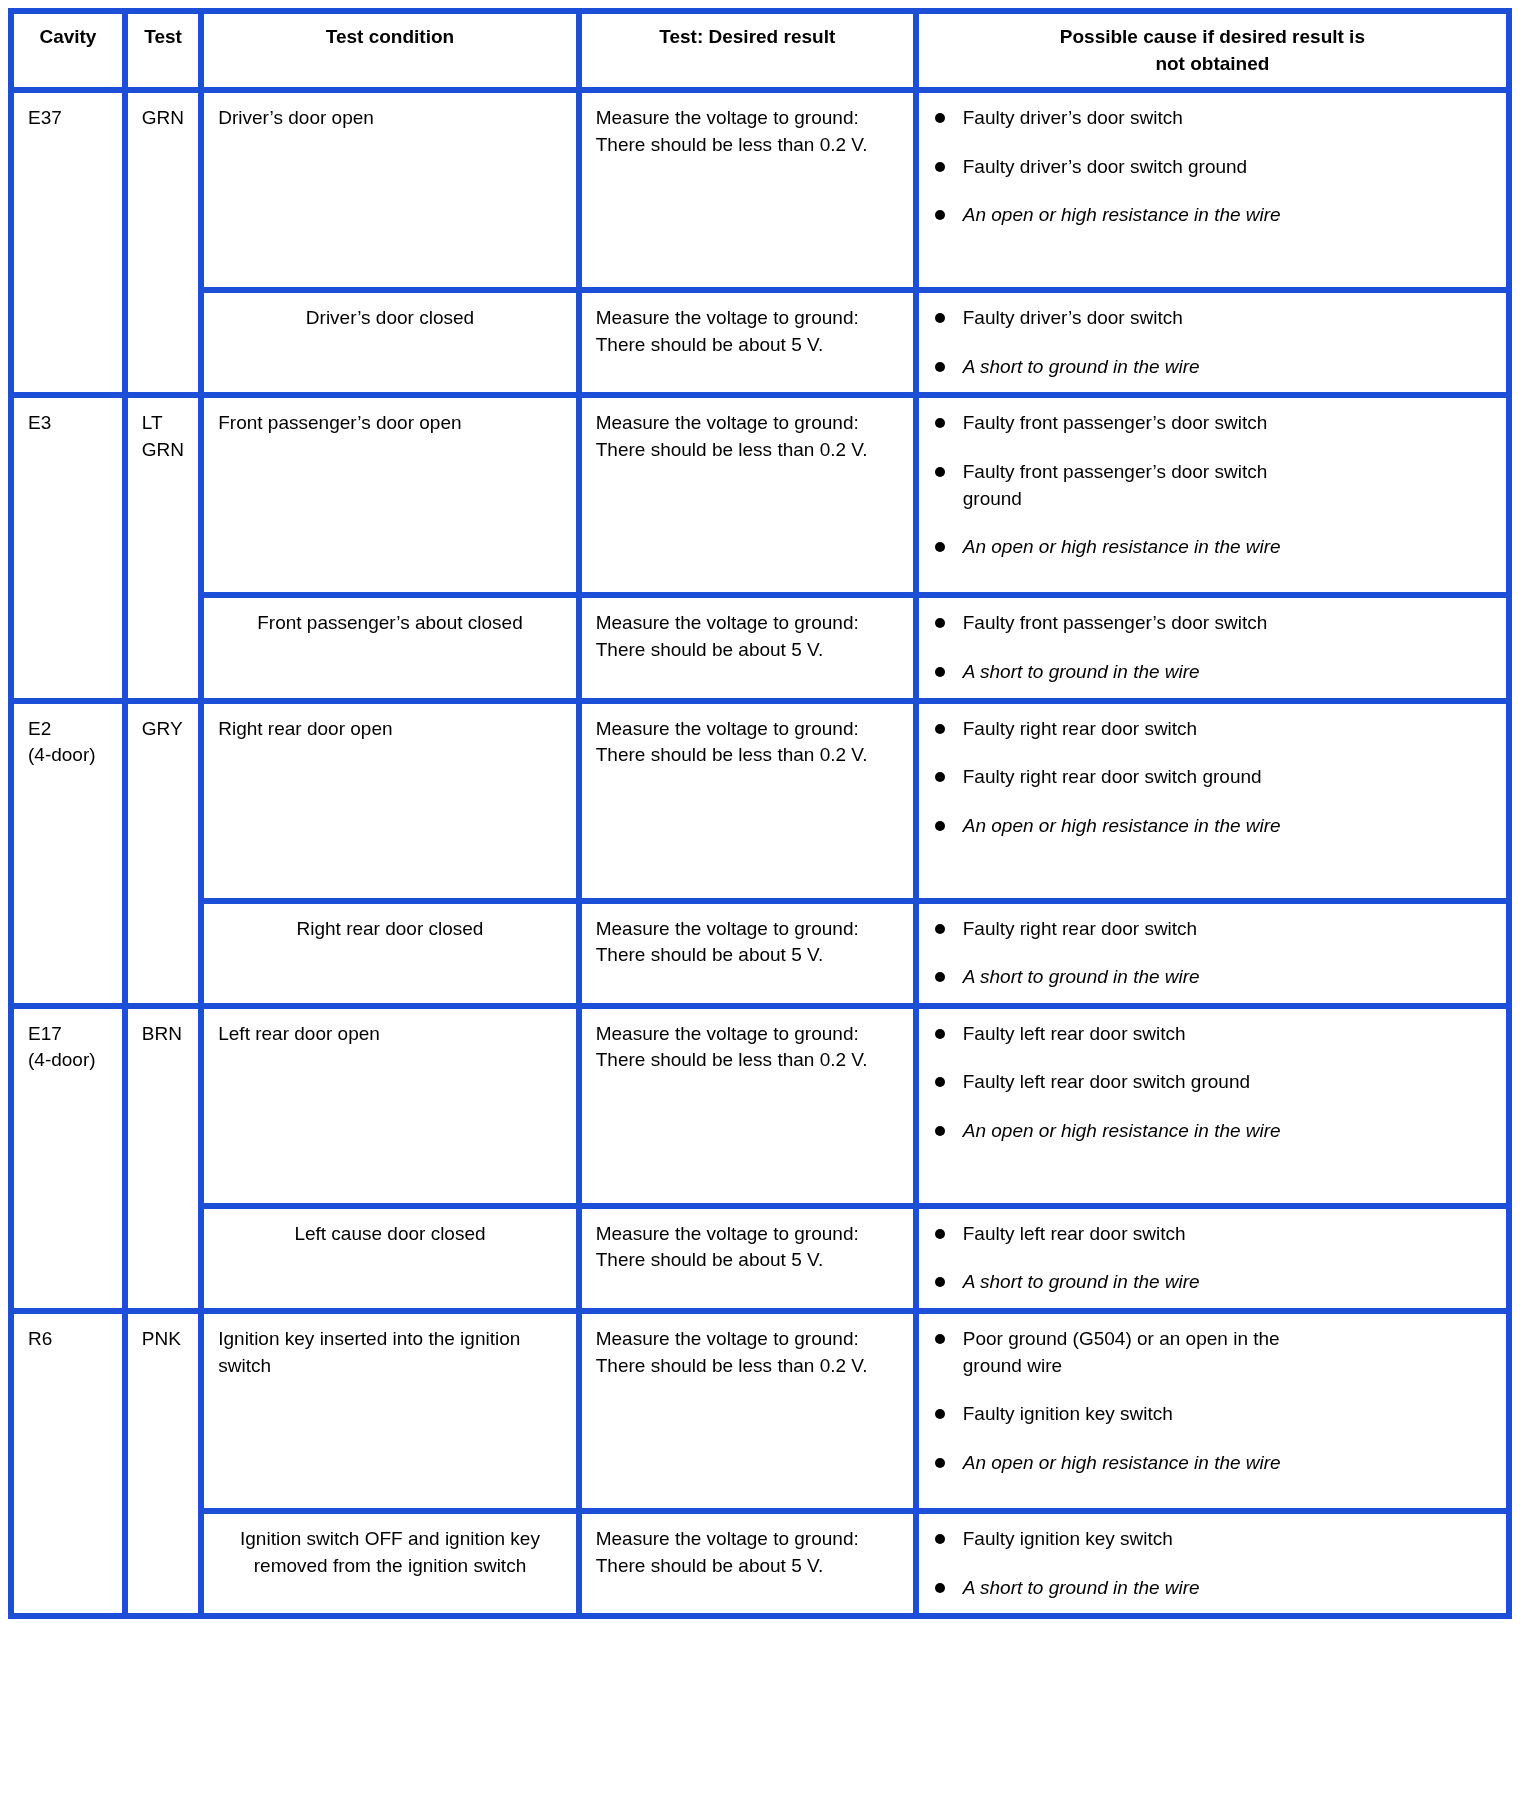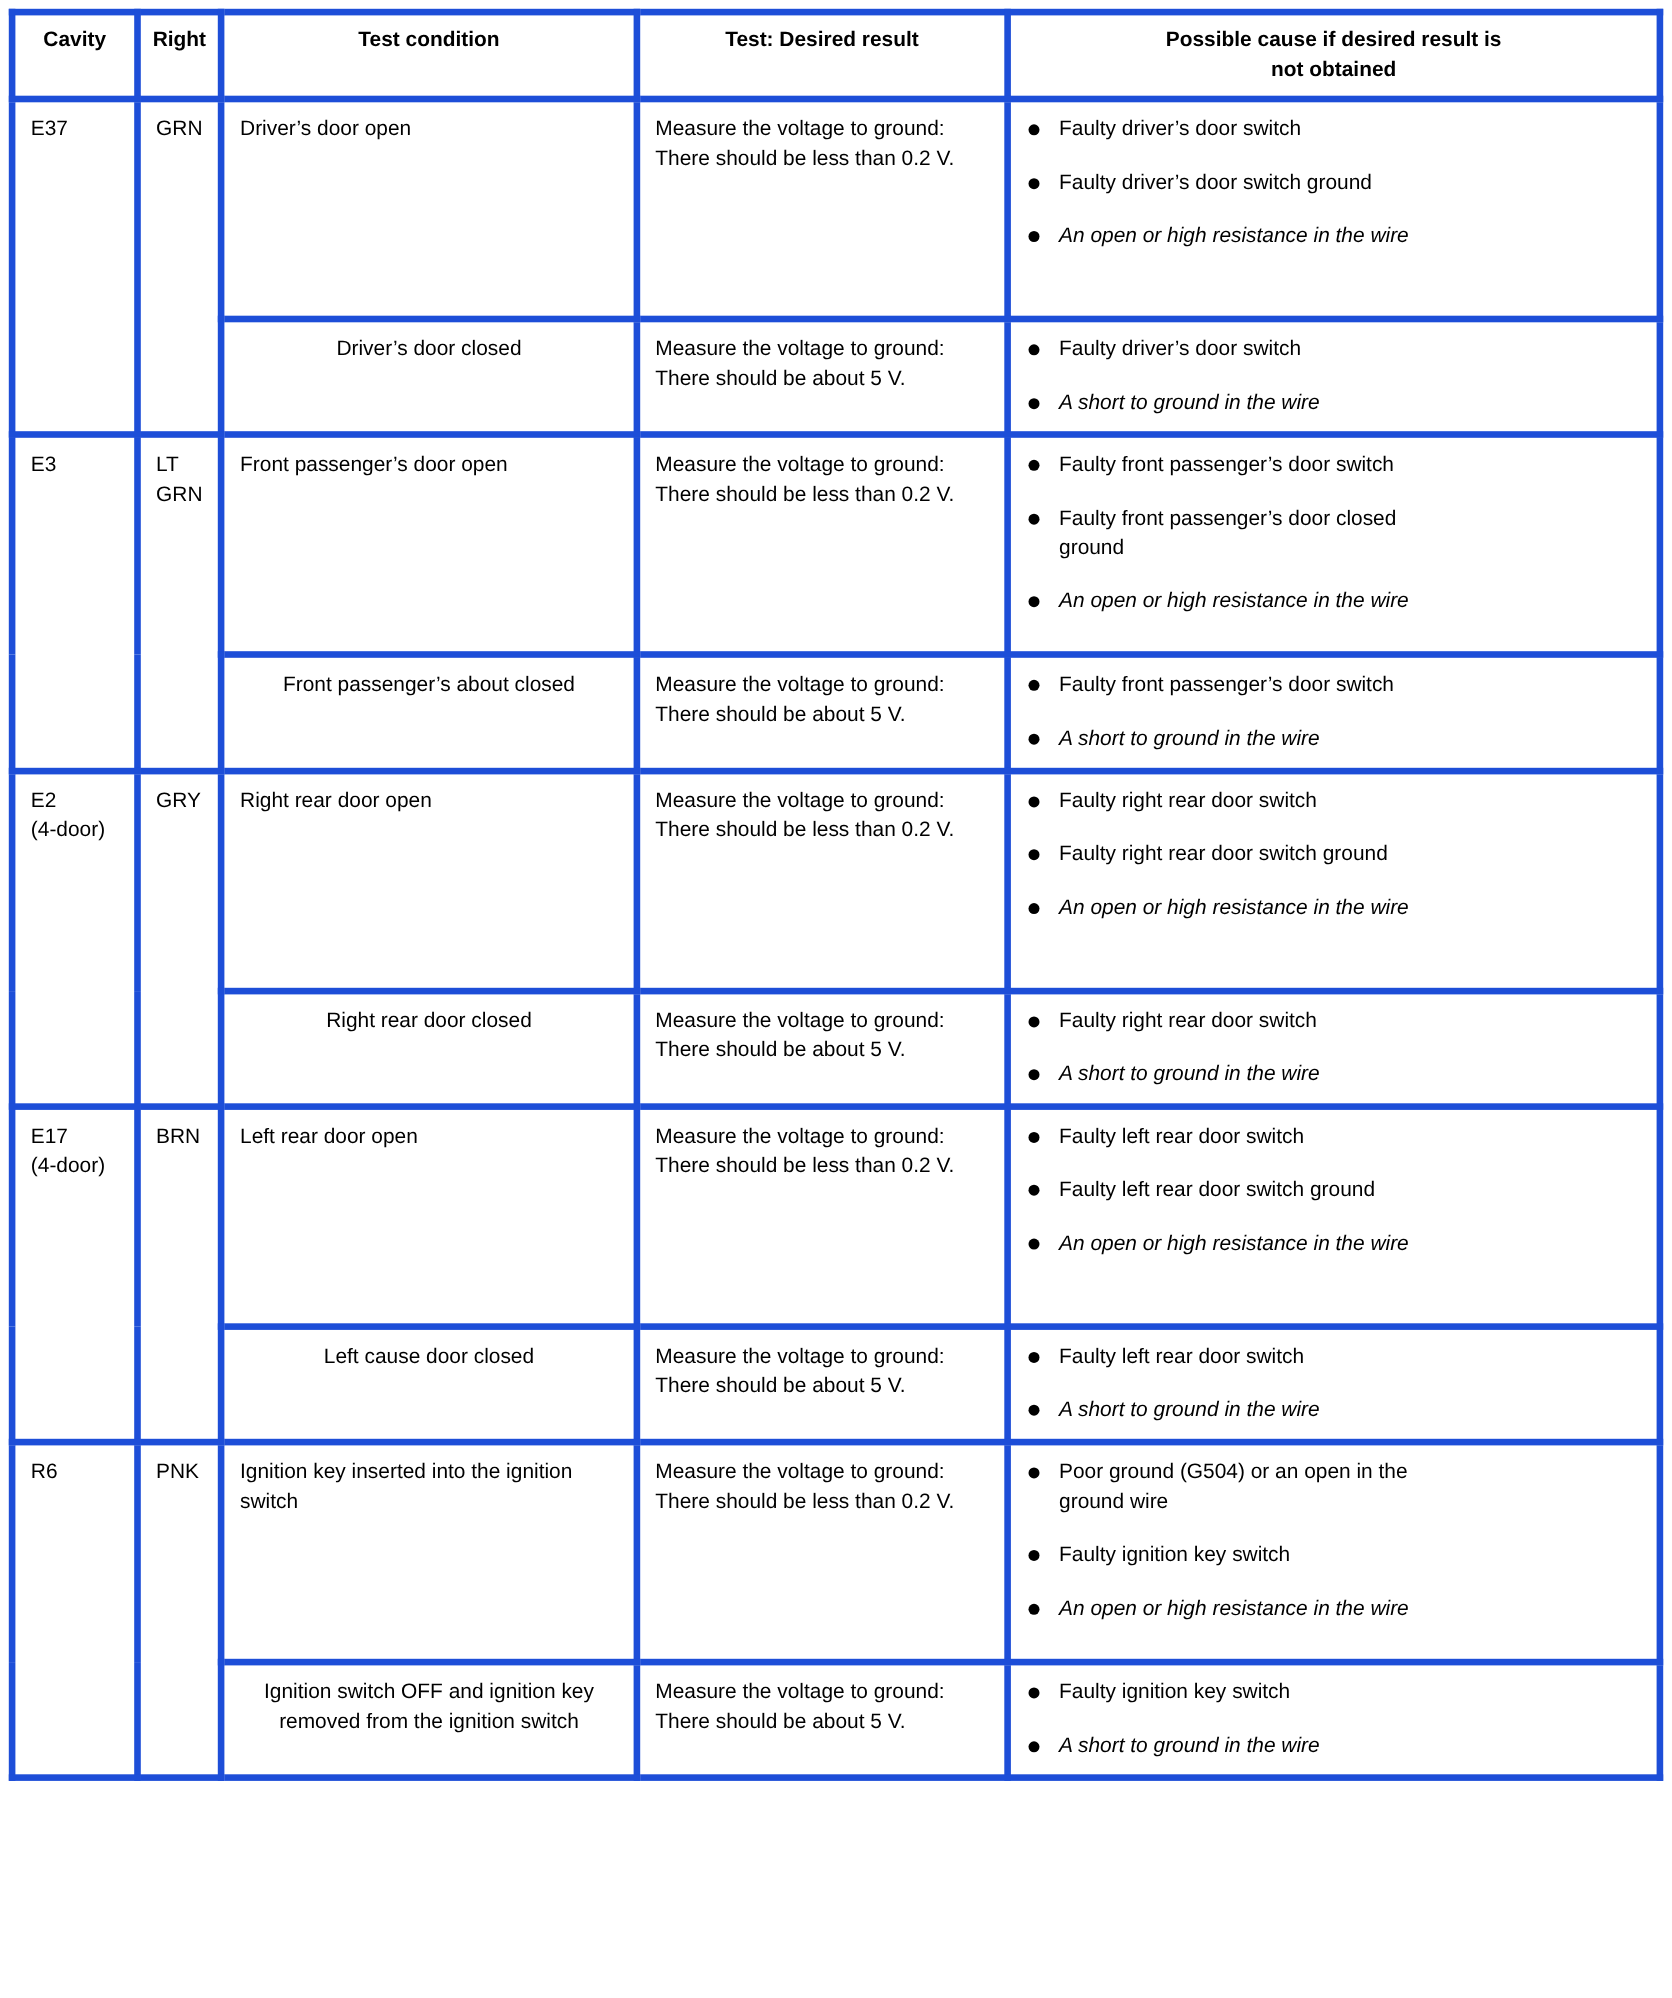--- a/index.html
+++ b/index.html
@@ -81,21 +81,21 @@
     <colgroup>
       <col style="width:7.6%">
       <col style="width:5.1%">
       <col style="width:25.2%">
       <col style="width:22.5%">
       <col style="width:39.6%">
     </colgroup>
     <thead>
       <tr>
         <th>Cavity</th>
-        <th>Right</th>
+        <th>Test</th>
         <th>Test condition</th>
         <th>Test: Desired result</th>
         <th>Possible cause if desired result is
 not obtained</th>
       </tr>
     </thead>
     <tbody id="table-body">
         <tr class="row-open">
           <td rowspan="2" class="cell-cavity">E37</td>
           <td rowspan="2" class="cell-wire">GRN</td>
@@ -124,21 +124,21 @@
         <tr class="row-open">
           <td rowspan="2" class="cell-cavity">E3</td>
           <td rowspan="2" class="cell-wire">LT
 GRN</td>
           <td class="cell-condition">Front passenger’s door open</td>
           <td class="cell-result">Measure the voltage to ground:
 There should be less than 0.2 V.</td>
           <td class="cell-causes">
             <ul class="cause-list">
               <li class="cause-item">Faulty front passenger’s door switch</li>
-              <li class="cause-item">Faulty front passenger’s door closed ground</li>
+              <li class="cause-item">Faulty front passenger’s door switch ground</li>
               <li class="cause-item">An open or high resistance in the wire</li>
             </ul>
           </td>
         </tr>
         <tr class="row-closed">
           <td class="cell-condition">Front passenger’s about closed</td>
           <td class="cell-result">Measure the voltage to ground:
 There should be about 5 V.</td>
           <td class="cell-causes">
             <ul class="cause-list">

